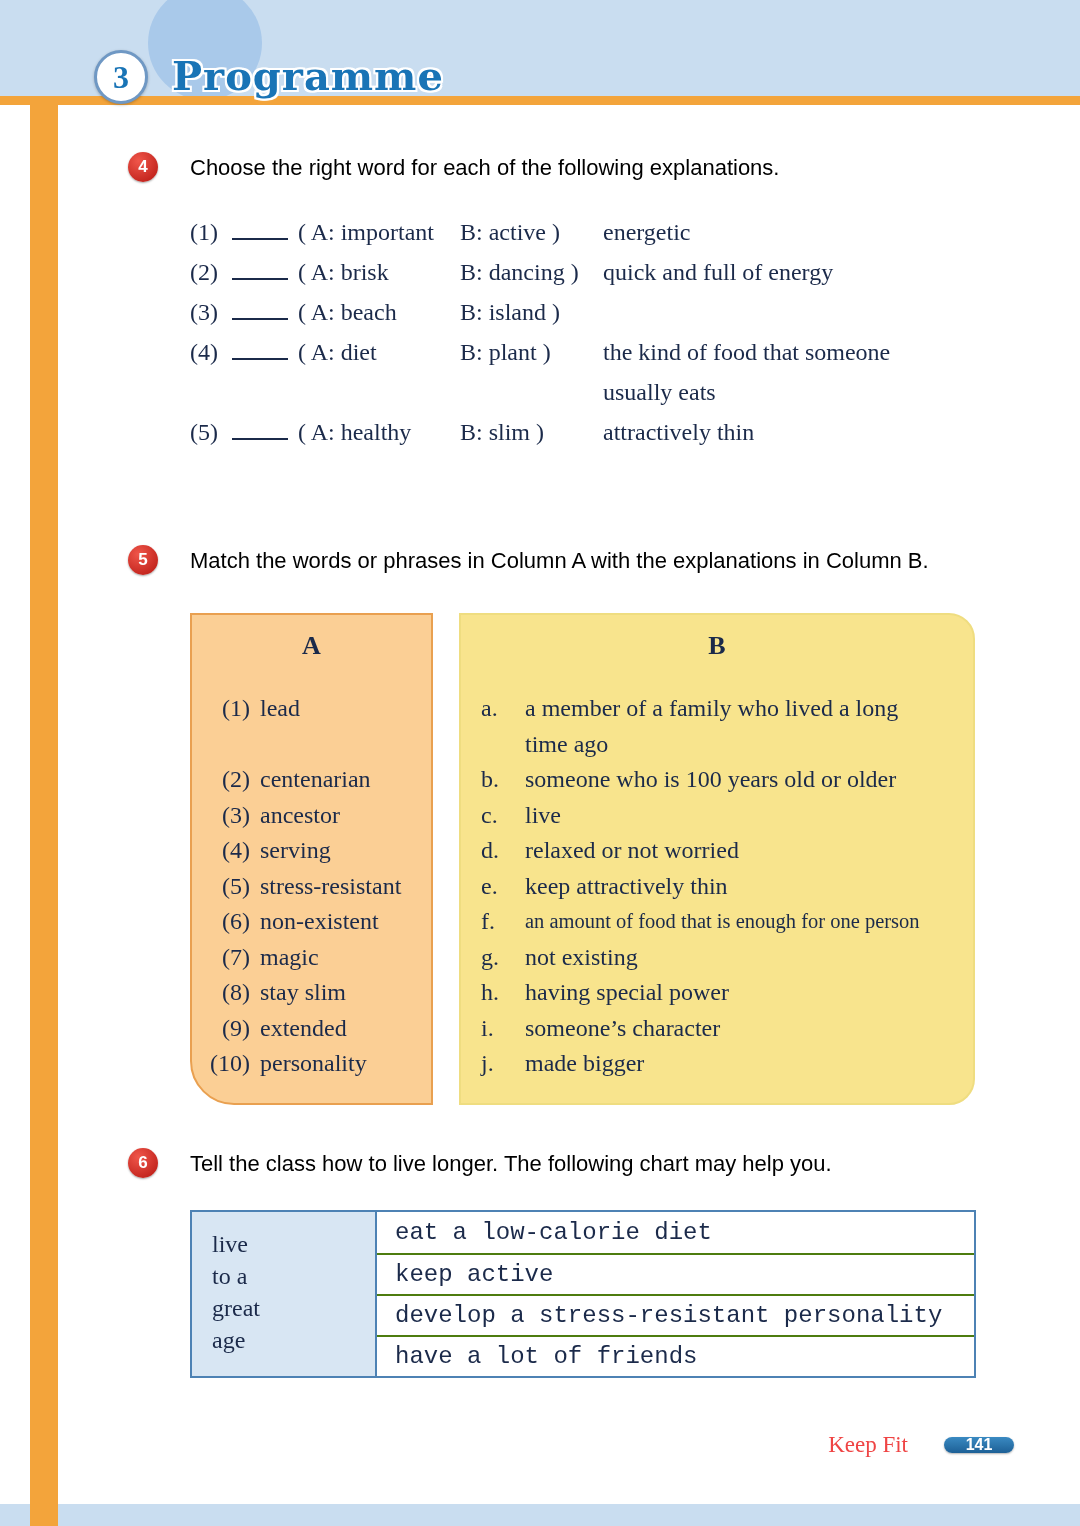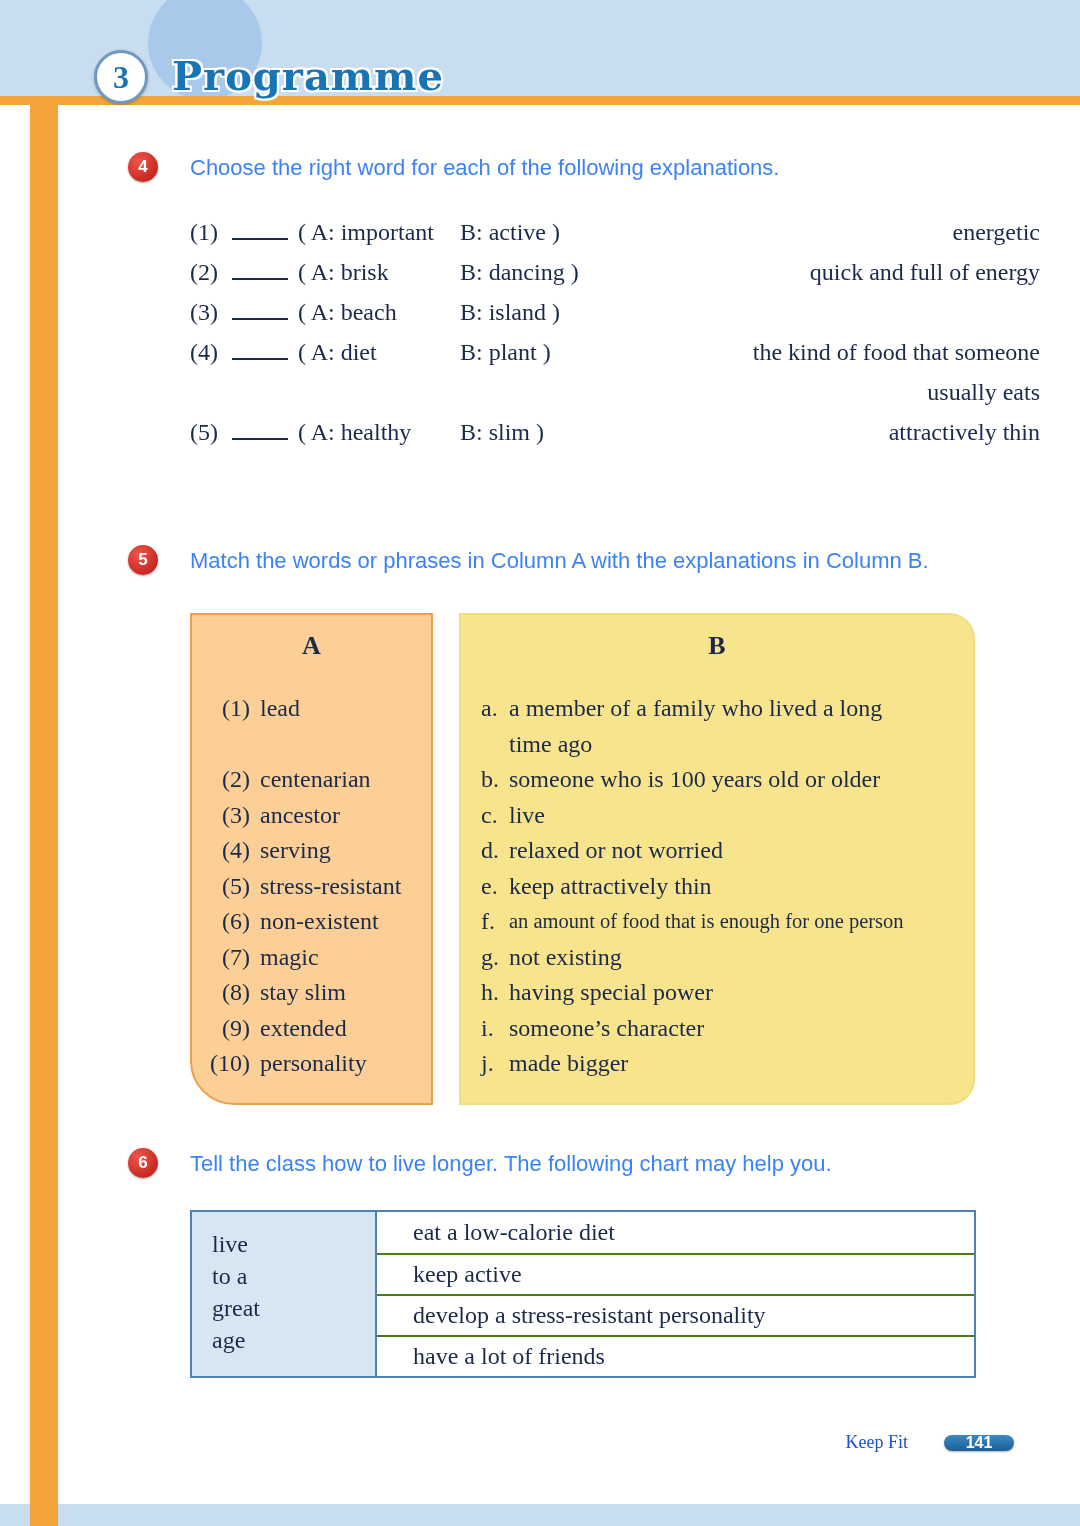--- a/index.html
+++ b/index.html
@@ -19,56 +19,56 @@
   .page-title { position:absolute; left:172px; top:52px; z-index:6; font-family:"DejaVu Serif","Liberation Serif",serif;
     font-size:40px; font-weight:bold; letter-spacing:1px; color:#1974b6;
     text-shadow:-2px -2px 0 #fff, 2px -2px 0 #fff, -2px 2px 0 #fff, 2px 2px 0 #fff, 0 -2px 0 #fff, 0 2px 0 #fff, -2px 0 0 #fff, 2px 0 0 #fff; }
 
   
   .ex-header { display:flex; align-items:flex-start; gap:32px; }
   .badge { width:30px; height:30px; border-radius:50%; flex:0 0 30px; margin-top:-2px;
     background:radial-gradient(circle at 35% 30%, #f0564a, #c4261f 75%);
     color:#fff; font-family:"Liberation Sans",sans-serif; font-weight:bold; font-size:17px;
     display:flex; align-items:center; justify-content:center; box-shadow:0 1px 2px rgba(0,0,0,.35); }
-  .instruction { font-family:"Liberation Sans",sans-serif; color:#3b82f6; font-size:22px; line-height:28px; }
+  .instruction { font-family:"Liberation Sans",sans-serif; color:#000000; font-size:22px; line-height:28px; }
 
   
   .ex4 { position:absolute; left:128px; top:154px; right:40px; }
   .ex4-list { margin:30px 0 0 62px; }
   .ex4-row { display:grid; grid-template-columns:42px 66px 162px 143px 1fr; font-size:24px; line-height:40px; color:#1b2a4a; }
   .blank { display:inline-block; width:56px; height:28px; border-bottom:2px solid #1b2a4a; }
-  .expl span { display:block;text-align:right; }
+  .expl span { display:block; }
 
   
   .ex5 { position:absolute; left:128px; top:547px; right:40px; }
   .boxes { display:flex; gap:26px; margin:38px 0 0 62px; }
   .boxA { width:243px; height:492px; background:#fbcf95; border:2px solid #e9a050; border-radius:0 0 0 44px; padding-top:16px; }
   .boxB { width:516px; height:492px; background:#f8e48d; border:2px solid #efdd80; border-radius:0 26px 26px 0; padding-top:16px; }
   .box-header { text-align:center; font-weight:bold; font-size:26px; color:#1b2a4a; }
   .a-list { margin-top:30px; font-size:24px; color:#1b2a4a; }
   .a-item { display:grid; grid-template-columns:58px 1fr; column-gap:10px; line-height:35.5px; }
   .a-item .num { text-align:right; }
   .a-item.gap-after { margin-bottom:35.5px; }
   .b-list { margin-top:30px; font-size:24px; color:#1b2a4a; padding:0 12px 0 20px; }
   .b-item { display:grid; grid-template-columns:28px 1fr; line-height:35.5px; }
-  .b-item .text span { display:block; }
+  .b-item .text span { display:block;margin-left:16px; }
   .b-item.condensed .text span { font-size:20.5px; }
 
   
   .ex6 { position:absolute; left:128px; top:1150px; right:40px; }
   .chart { margin:32px 0 0 62px; width:786px; border:2px solid #4d82b4; display:grid; grid-template-columns:185px 1fr; background:#fff; }
   .chart-left { grid-row:1 / span 4; background:#d8e6f3; border-right:2px solid #4d82b4; padding:16px 0 0 20px;
     font-size:24px; color:#1b2a4a; line-height:32px; }
   .chart-left span { display:block; }
-  .chart-row { height:41px; display:flex; align-items:center; padding-left:36px; font-size:24px; color:#1b2a4a; background:#fff; }
+  .chart-row { height:41px; display:flex; align-items:center; padding-left:18px; font-size:24px; color:#1b2a4a; background:#fff;font-family:Liberation Mono, monospace; }
   .chart-row + .chart-row { border-top:2px solid #4d7c0f; }
 
   
   .footer { position:absolute; top:1432px; right:66px; display:flex; align-items:center; gap:36px; z-index:4; }
-  .footer-unit { font-size:18px; color:#1d4ed8; }
+  .footer-unit { font-size:23px; color:#ef4444; }
   .page-tab { width:70px; height:16px; border-radius:16px; background:linear-gradient(#3a8ac2,#1d6096);
     color:#fff; font-family:"Liberation Sans",sans-serif; font-weight:bold; font-size:16px;
     display:flex; align-items:center; justify-content:center; box-shadow:0 1px 2px rgba(0,0,0,.3); }
 </style>
 </head>
 <body>
 
 <div class="page">
 
   <div class="top-band">

